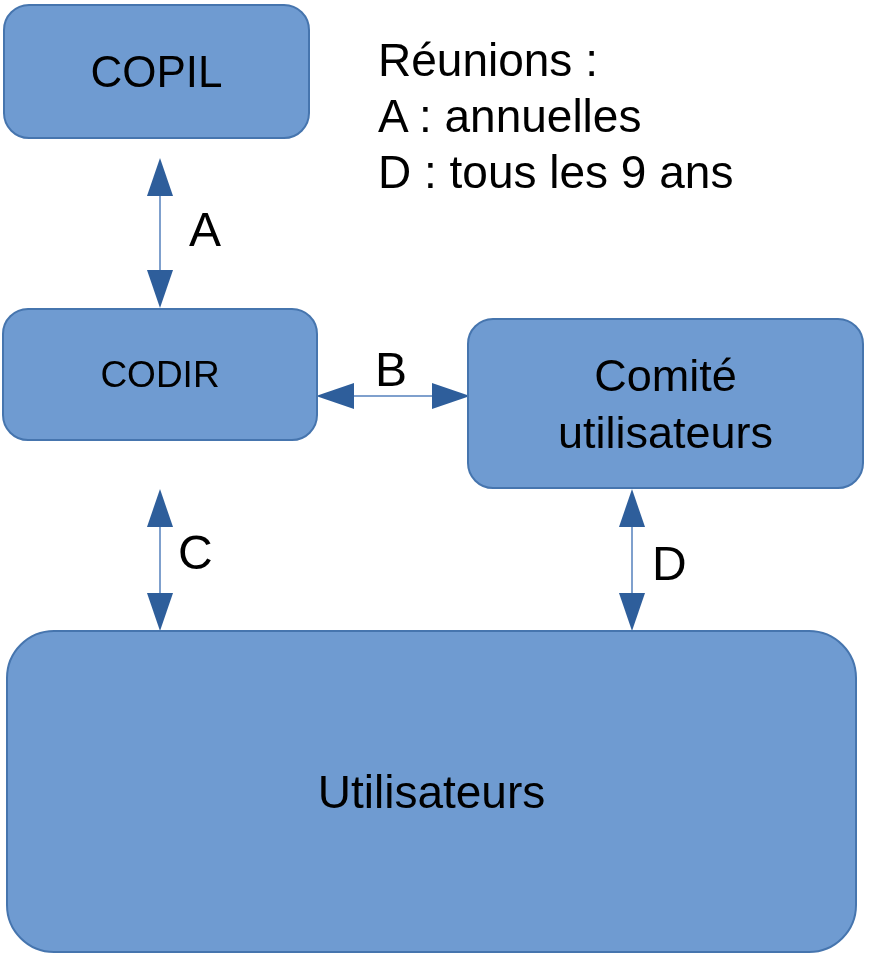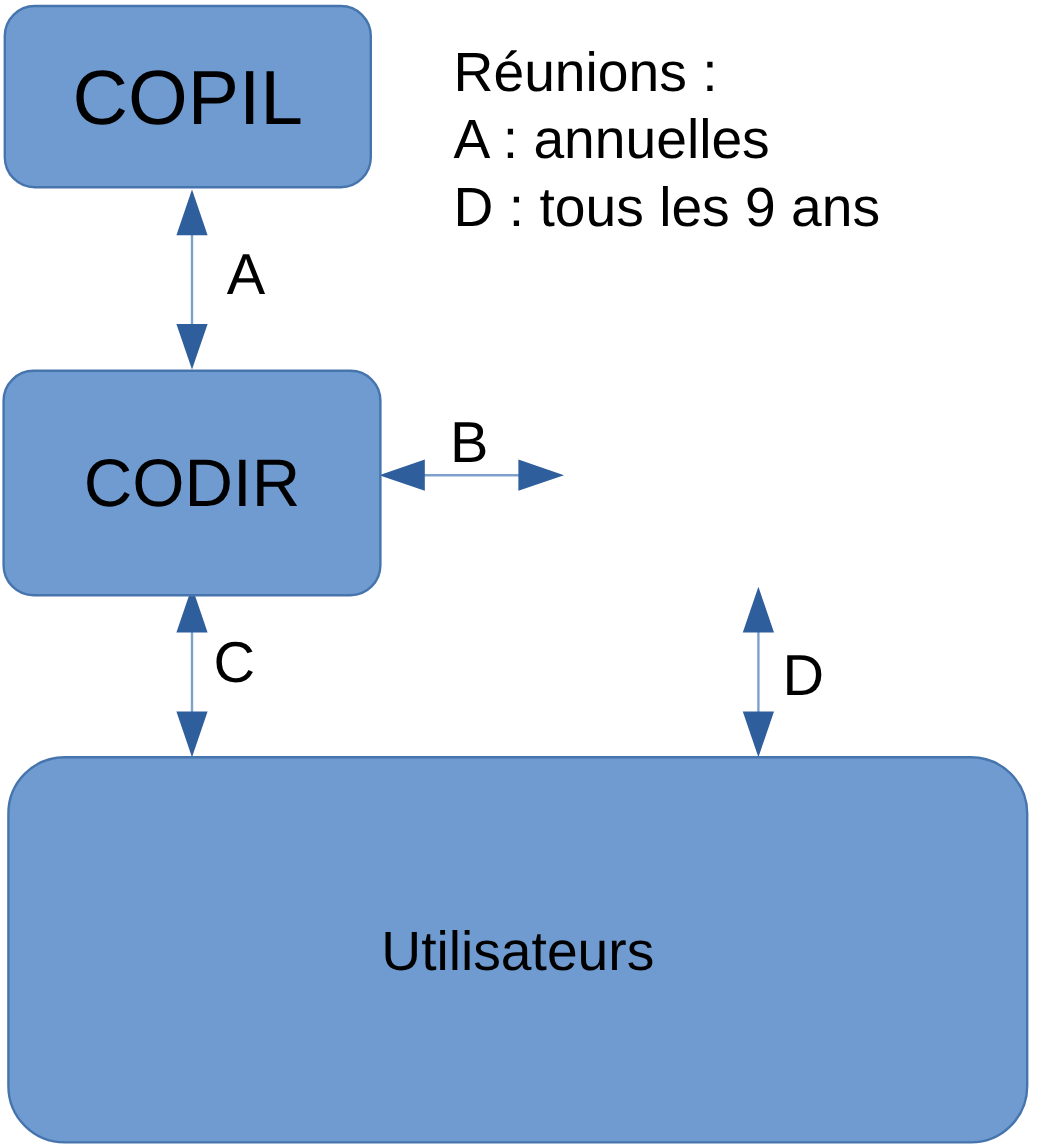--- a/index.html
+++ b/index.html
@@ -28,26 +28,26 @@
     box-sizing: border-box;
     background: var(--node-fill, #6f9bd1);
     border: 2px solid var(--node-border, #4675ae);
     display: flex;
     align-items: center;
     justify-content: center;
     color: var(--text, #000000);
     text-align: center;
   }
   .node-copil {
-    left: 3px; top: 4px; width: 307px; height: 153px;
-    border-radius: 26px; font-size: 64px;
+    left: 3px; top: 4px; width: 307px; height: 135px;
+    border-radius: 26px; font-size: 44px;
   }
   .node-codir {
-    left: 2px; top: 308px; width: 316px; height: 189px;
-    border-radius: 26px; font-size: 56px;
+    left: 2px; top: 308px; width: 316px; height: 133px;
+    border-radius: 26px; font-size: 37px;
   }
   .node-comite {
     left: 467px; top: 318px; width: 397px; height: 171px;
     border-radius: 26px; font-size: 45px; line-height: 57px;
   }
   .node-comite .node-label { white-space: pre-line; }
   .node-utilisateurs {
     left: 6px; top: 630px; width: 851px; height: 323px;
     border-radius: 48px; font-size: 46px;
   }
@@ -104,20 +104,24 @@
   </svg>
 
   <div class="node node-copil">
     <span class="node-label">COPIL</span>
   </div>
 
   <div class="node node-codir">
     <span class="node-label">CODIR</span>
   </div>
 
+  <div class="node node-comite">
+    <span class="node-label">Comité
+utilisateurs</span>
+  </div>
 
   <div class="node node-utilisateurs">
     <span class="node-label">Utilisateurs</span>
   </div>
 
   <div class="arrow-label arrow-label-a">A</div>
   <div class="arrow-label arrow-label-b">B</div>
   <div class="arrow-label arrow-label-c">C</div>
   <div class="arrow-label arrow-label-d">D</div>
 

